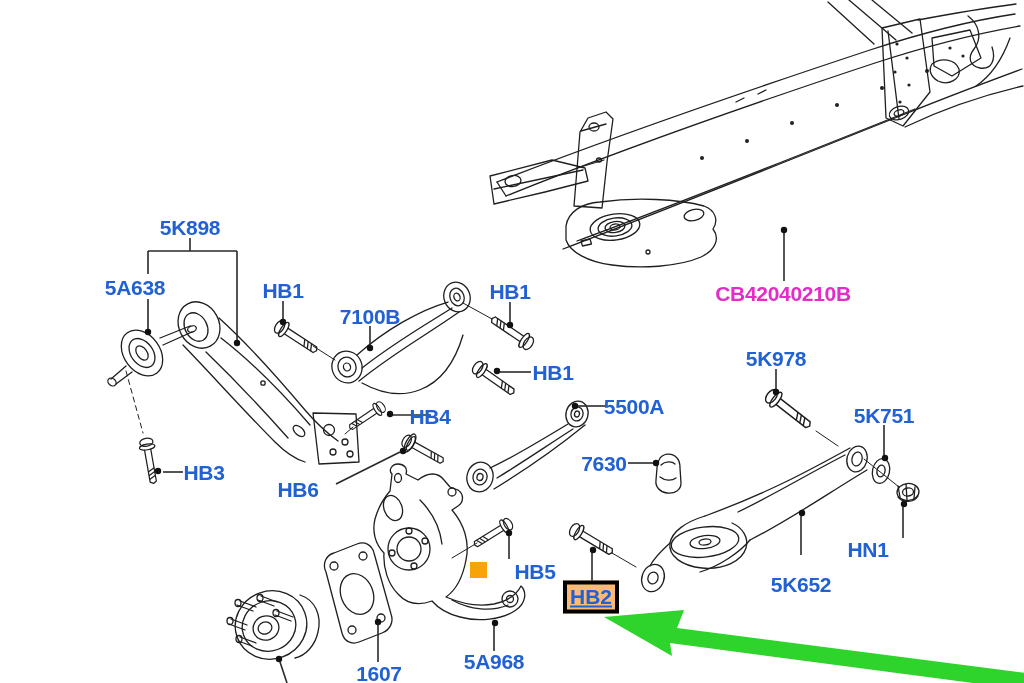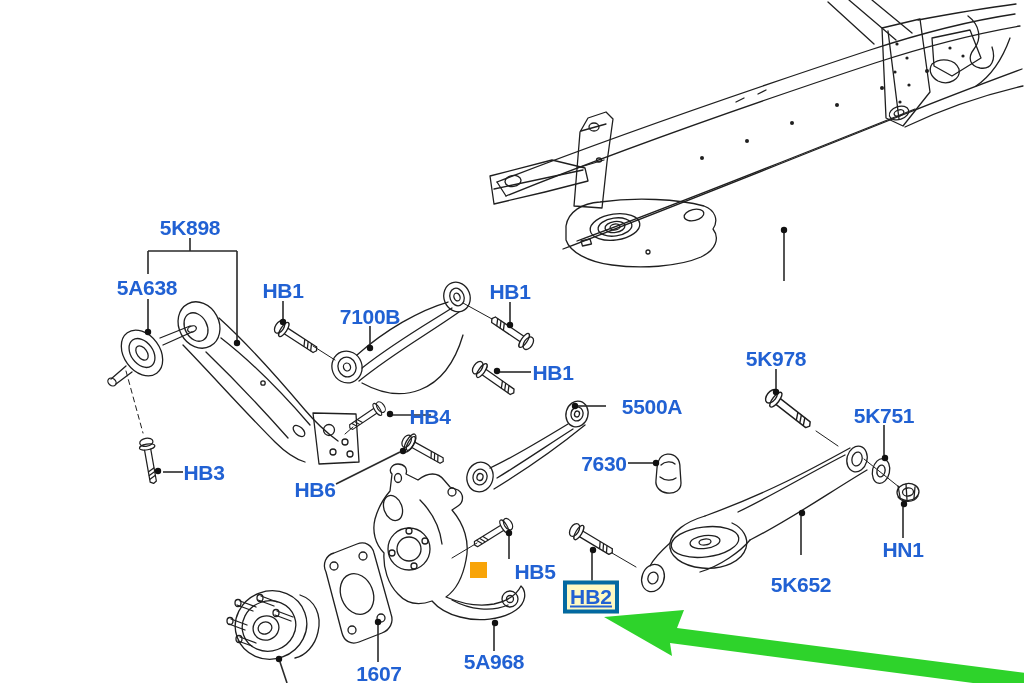--- a/index.html
+++ b/index.html
@@ -3,22 +3,22 @@
 <meta charset="utf-8">
 <style>
   html,body{margin:0;padding:0;background:#ffffff;}
   .stage{position:relative;width:1024px;height:683px;background:#ffffff;overflow:hidden;
          font-family:"Liberation Sans",sans-serif;padding-left:39px;}
   .stage svg{position:absolute;left:0;top:0;}
   .lbl{position:absolute;transform:translate(-50%,-50%);font-weight:700;font-size:21px;
        line-height:1;color:#2161d3;white-space:nowrap;letter-spacing:-0.3px;}
   .lbl.magenta{color:#e32cc8;}
   .hb5-marker{position:absolute;width:17px;height:16px;background:#f8a408;}
-  .hb2-box{position:absolute;transform:translate(-50%,-50%);border:4px solid #0369a1;
-           padding:1px 3px 2px 3px;background:#fef9c3;text-align:center;}
+  .hb2-box{position:absolute;transform:translate(-50%,-50%);border:4px solid #000000;
+           padding:1px 3px 2px 3px;background:#fdba74;text-align:center;}
   .hb2-box span{font-weight:700;font-size:21px;line-height:1;color:#2161d3;
                 text-decoration:underline;white-space:nowrap;}
 </style>
 </head>
 <body>
 
 <div class="stage">
 
 <svg width="1024" height="683" viewBox="0 0 1024 683">
   <g stroke="#1f1f1f" stroke-width="1.3" fill="none" stroke-linecap="round" stroke-linejoin="round">
@@ -301,35 +301,36 @@
         <circle cx="593" cy="550" r="3.2"></circle>
     <circle cx="378" cy="622" r="3.2"></circle>
         <circle cx="495" cy="623" r="3.2"></circle>
     <circle cx="279" cy="659" r="3.2"></circle>
   </g>
 
   <polygon fill="#2ed32b" stroke="none" points="604,617 684,610 677,628 1034,674 1026,690 670,643 672,656"></polygon>
 </svg>
 
 <div class="lbl" style="left:190px;top:227px">5K898</div>
-<div class="lbl" style="left:147px;top:287px">5A638</div>
+<div class="lbl" style="left:135px;top:287px">5A638</div>
 <div class="lbl" style="left:283px;top:290px">HB1</div>
 <div class="lbl" style="left:370px;top:316px">7100B</div>
 <div class="lbl" style="left:510px;top:291px">HB1</div>
+<div class="lbl magenta" style="left:783px;top:293px">CB42040210B</div>
 <div class="lbl" style="left:553px;top:372px">HB1</div>
-<div class="lbl" style="left:652px;top:406px">5500A</div>
+<div class="lbl" style="left:634px;top:406px">5500A</div>
 <div class="lbl" style="left:776px;top:358px">5K978</div>
 <div class="lbl" style="left:884px;top:415px">5K751</div>
 <div class="lbl" style="left:604px;top:463px">7630</div>
 <div class="lbl" style="left:430px;top:416px">HB4</div>
 <div class="lbl" style="left:204px;top:472px">HB3</div>
-<div class="lbl" style="left:315px;top:489px">HB6</div>
+<div class="lbl" style="left:298px;top:489px">HB6</div>
 <div class="hb5-marker" style="left:470px;top:562px"></div>
 <div class="lbl" style="left:535px;top:571px">HB5</div>
 <div class="lbl" style="left:801px;top:584px">5K652</div>
-<div class="lbl" style="left:903px;top:549px">HN1</div>
+<div class="lbl" style="left:868px;top:549px">HN1</div>
 <div class="hb2-box" style="left:591px;top:597px">
   <span>HB2</span>
 </div>
 <div class="lbl" style="left:379px;top:673px">1607</div>
 <div class="lbl" style="left:494px;top:661px">5A968</div>
 
 </div>
 
 </body></html>

